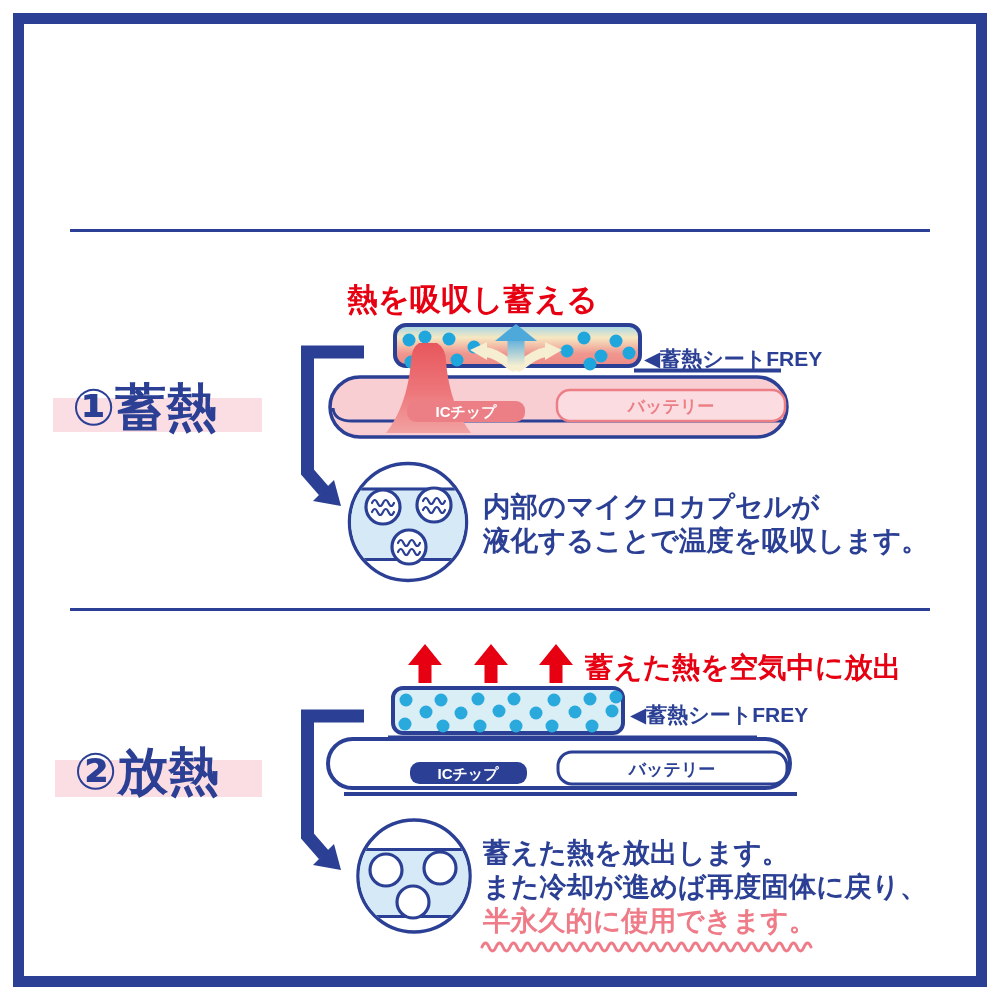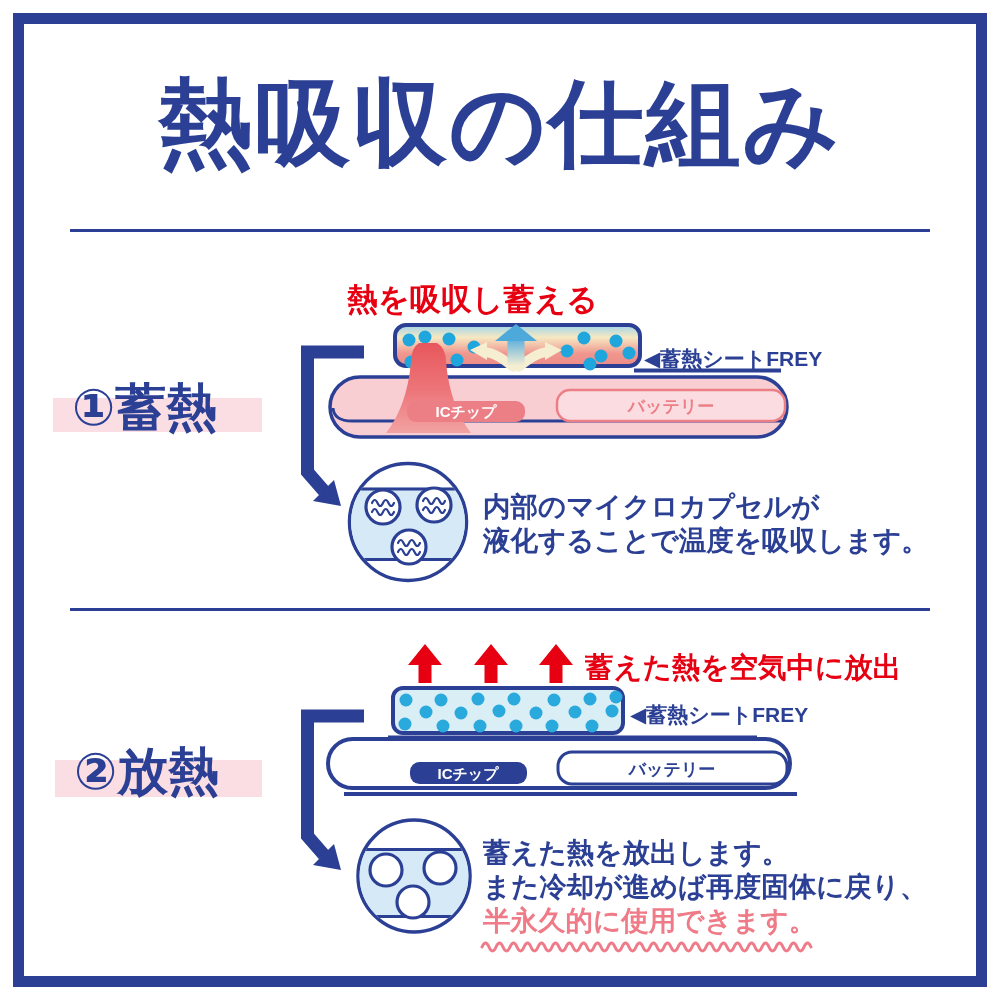--- a/index.html
+++ b/index.html
@@ -19,21 +19,20 @@
   .t-batt-navy{font-size:17px;font-weight:700;fill:#2b4094;text-anchor:middle;}
   .t-desc{font-size:27.5px;font-weight:700;fill:#2b4094;}
   .t-desc-pink{fill:#ee7b87;}
   .t-section{font-size:51px;font-weight:800;fill:#2b4094;}
 </style>
 </head>
 <body>
 
 <div class="canvas">
   <div class="frame"></div>
-  <div class="title">熱吸収の仕組み</div>
   <div class="divider" id="divider-1"></div>
   <div class="divider" id="divider-2"></div>
 
   <svg class="diagram" viewBox="0 0 1000 1000">
     <defs>
       <linearGradient id="sheetGrad" x1="0" y1="0" x2="0" y2="1">
         <stop offset="0" stop-color="#9fd4ec"></stop>
         <stop offset="0.30" stop-color="#f5e9c2"></stop>
         <stop offset="0.70" stop-color="#f0968f"></stop>
         <stop offset="1" stop-color="#ee8b87"></stop>

